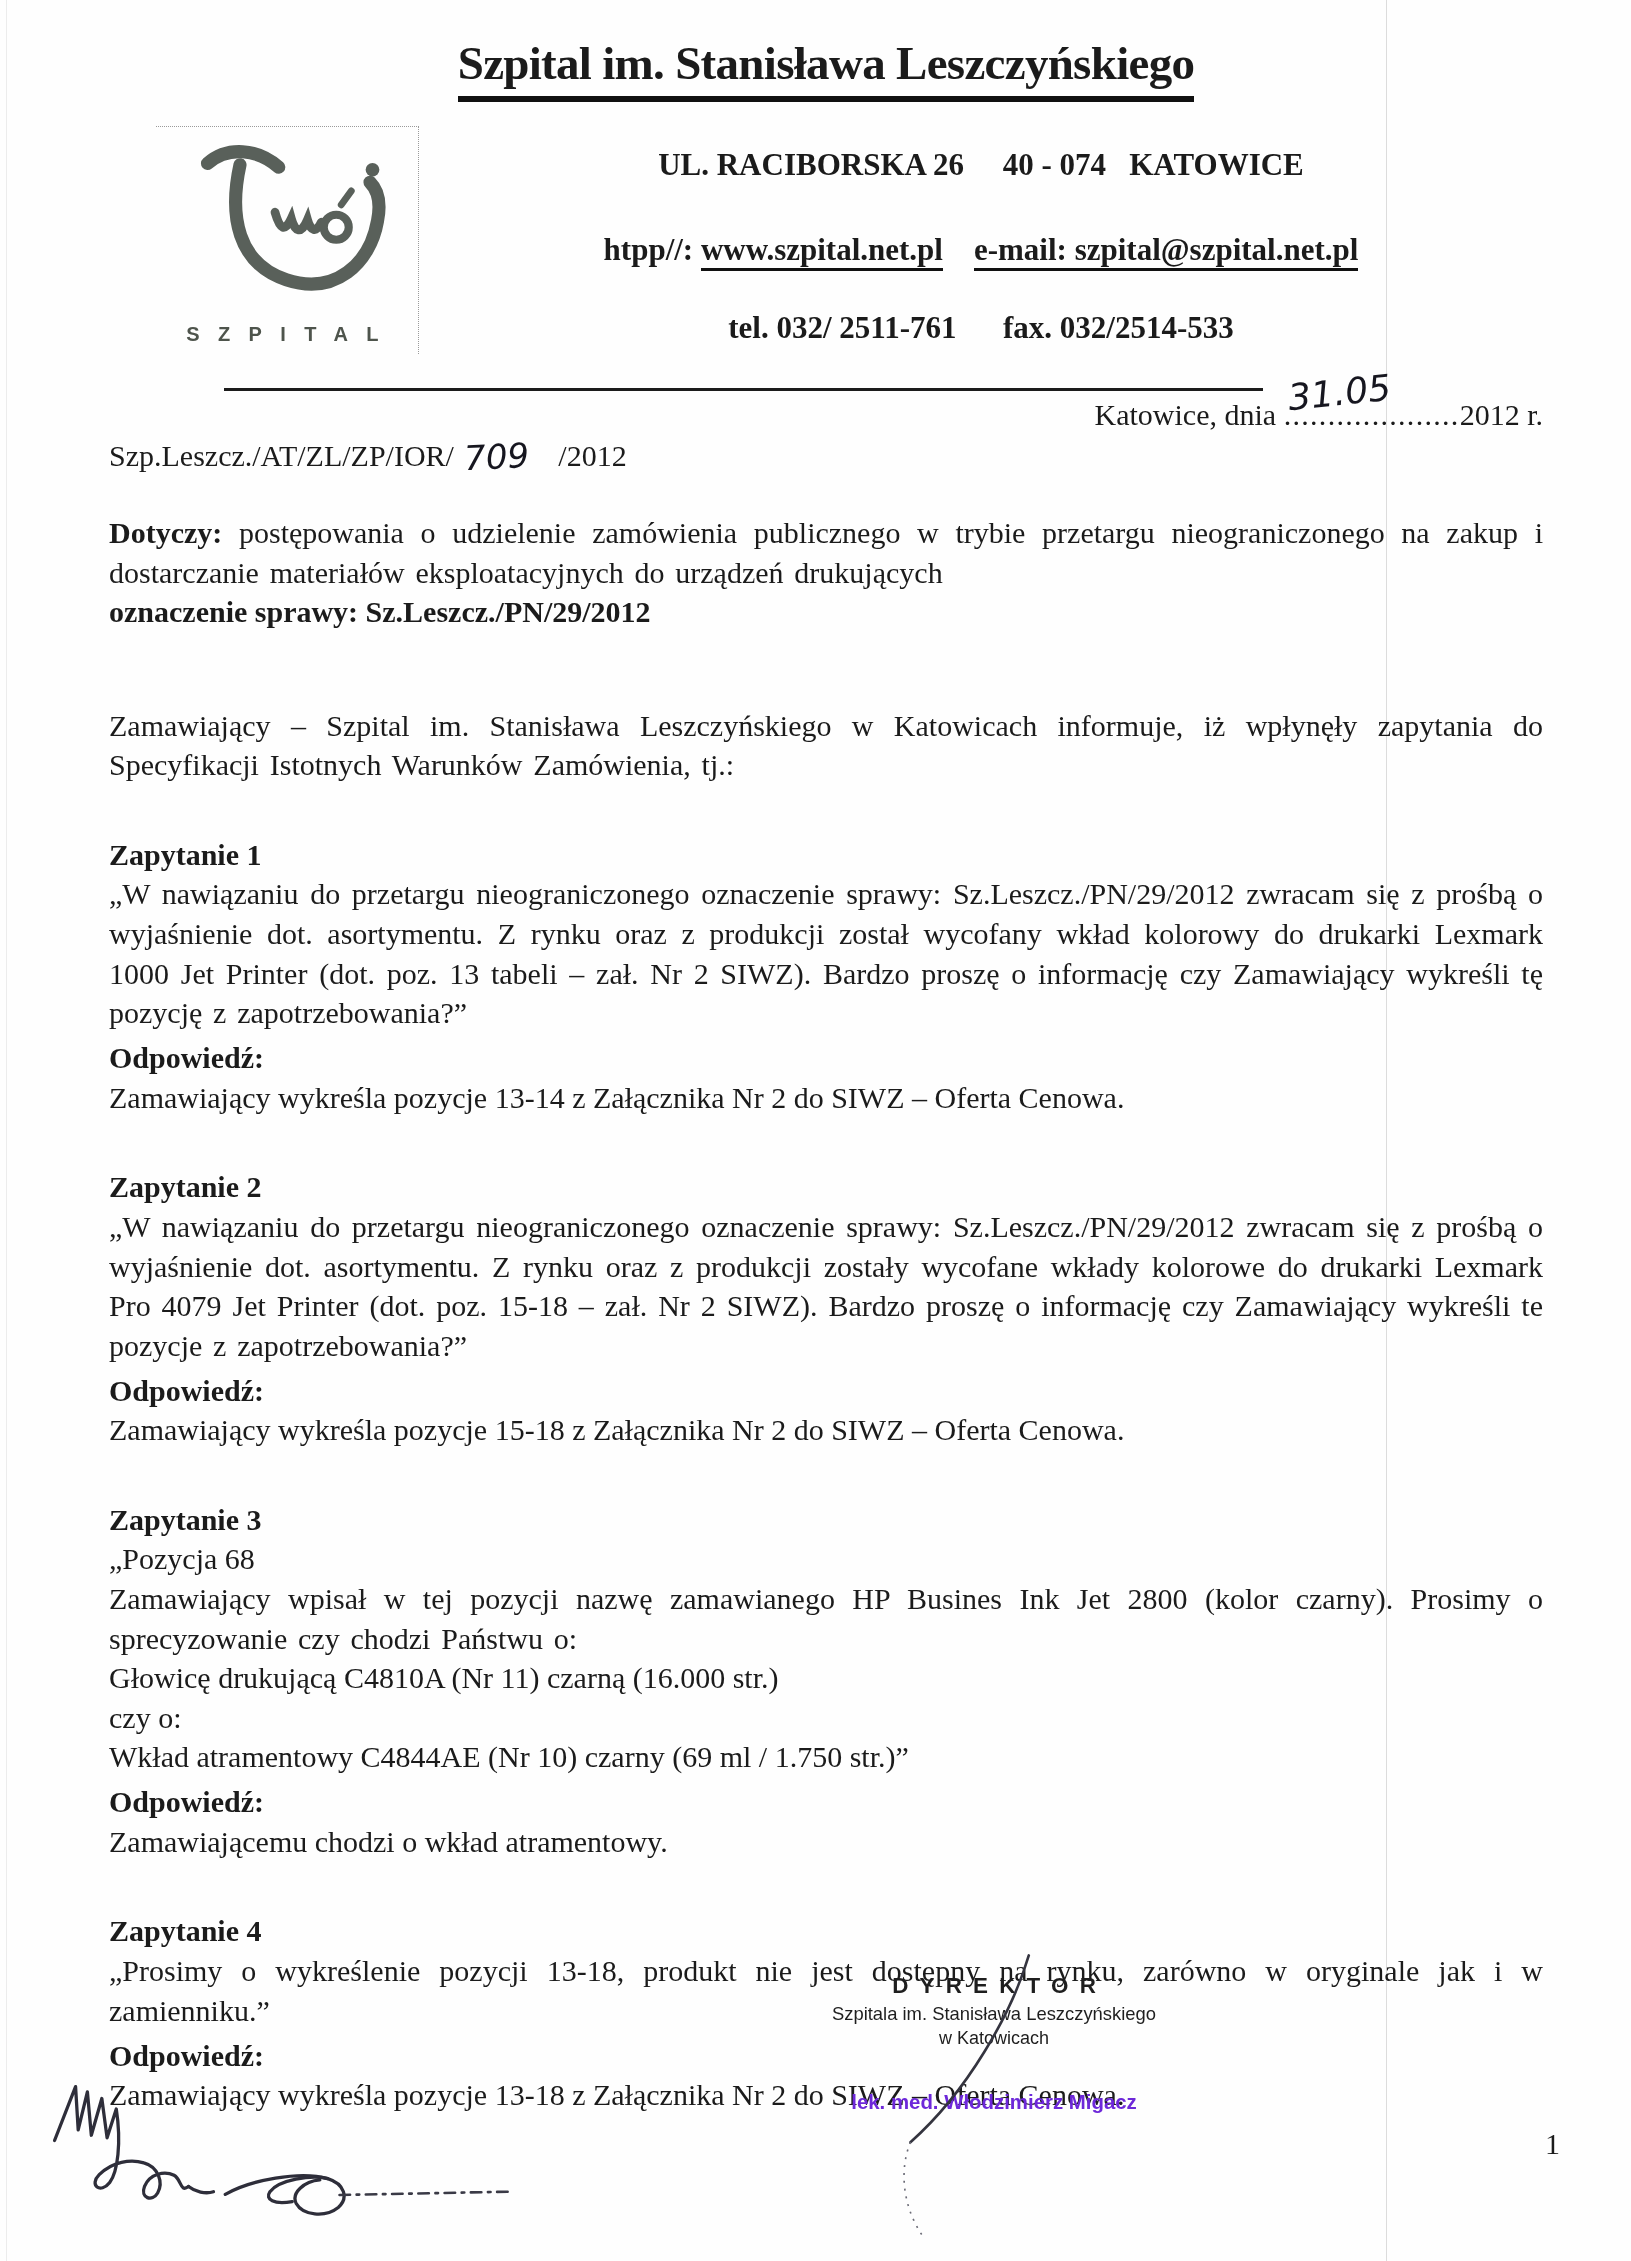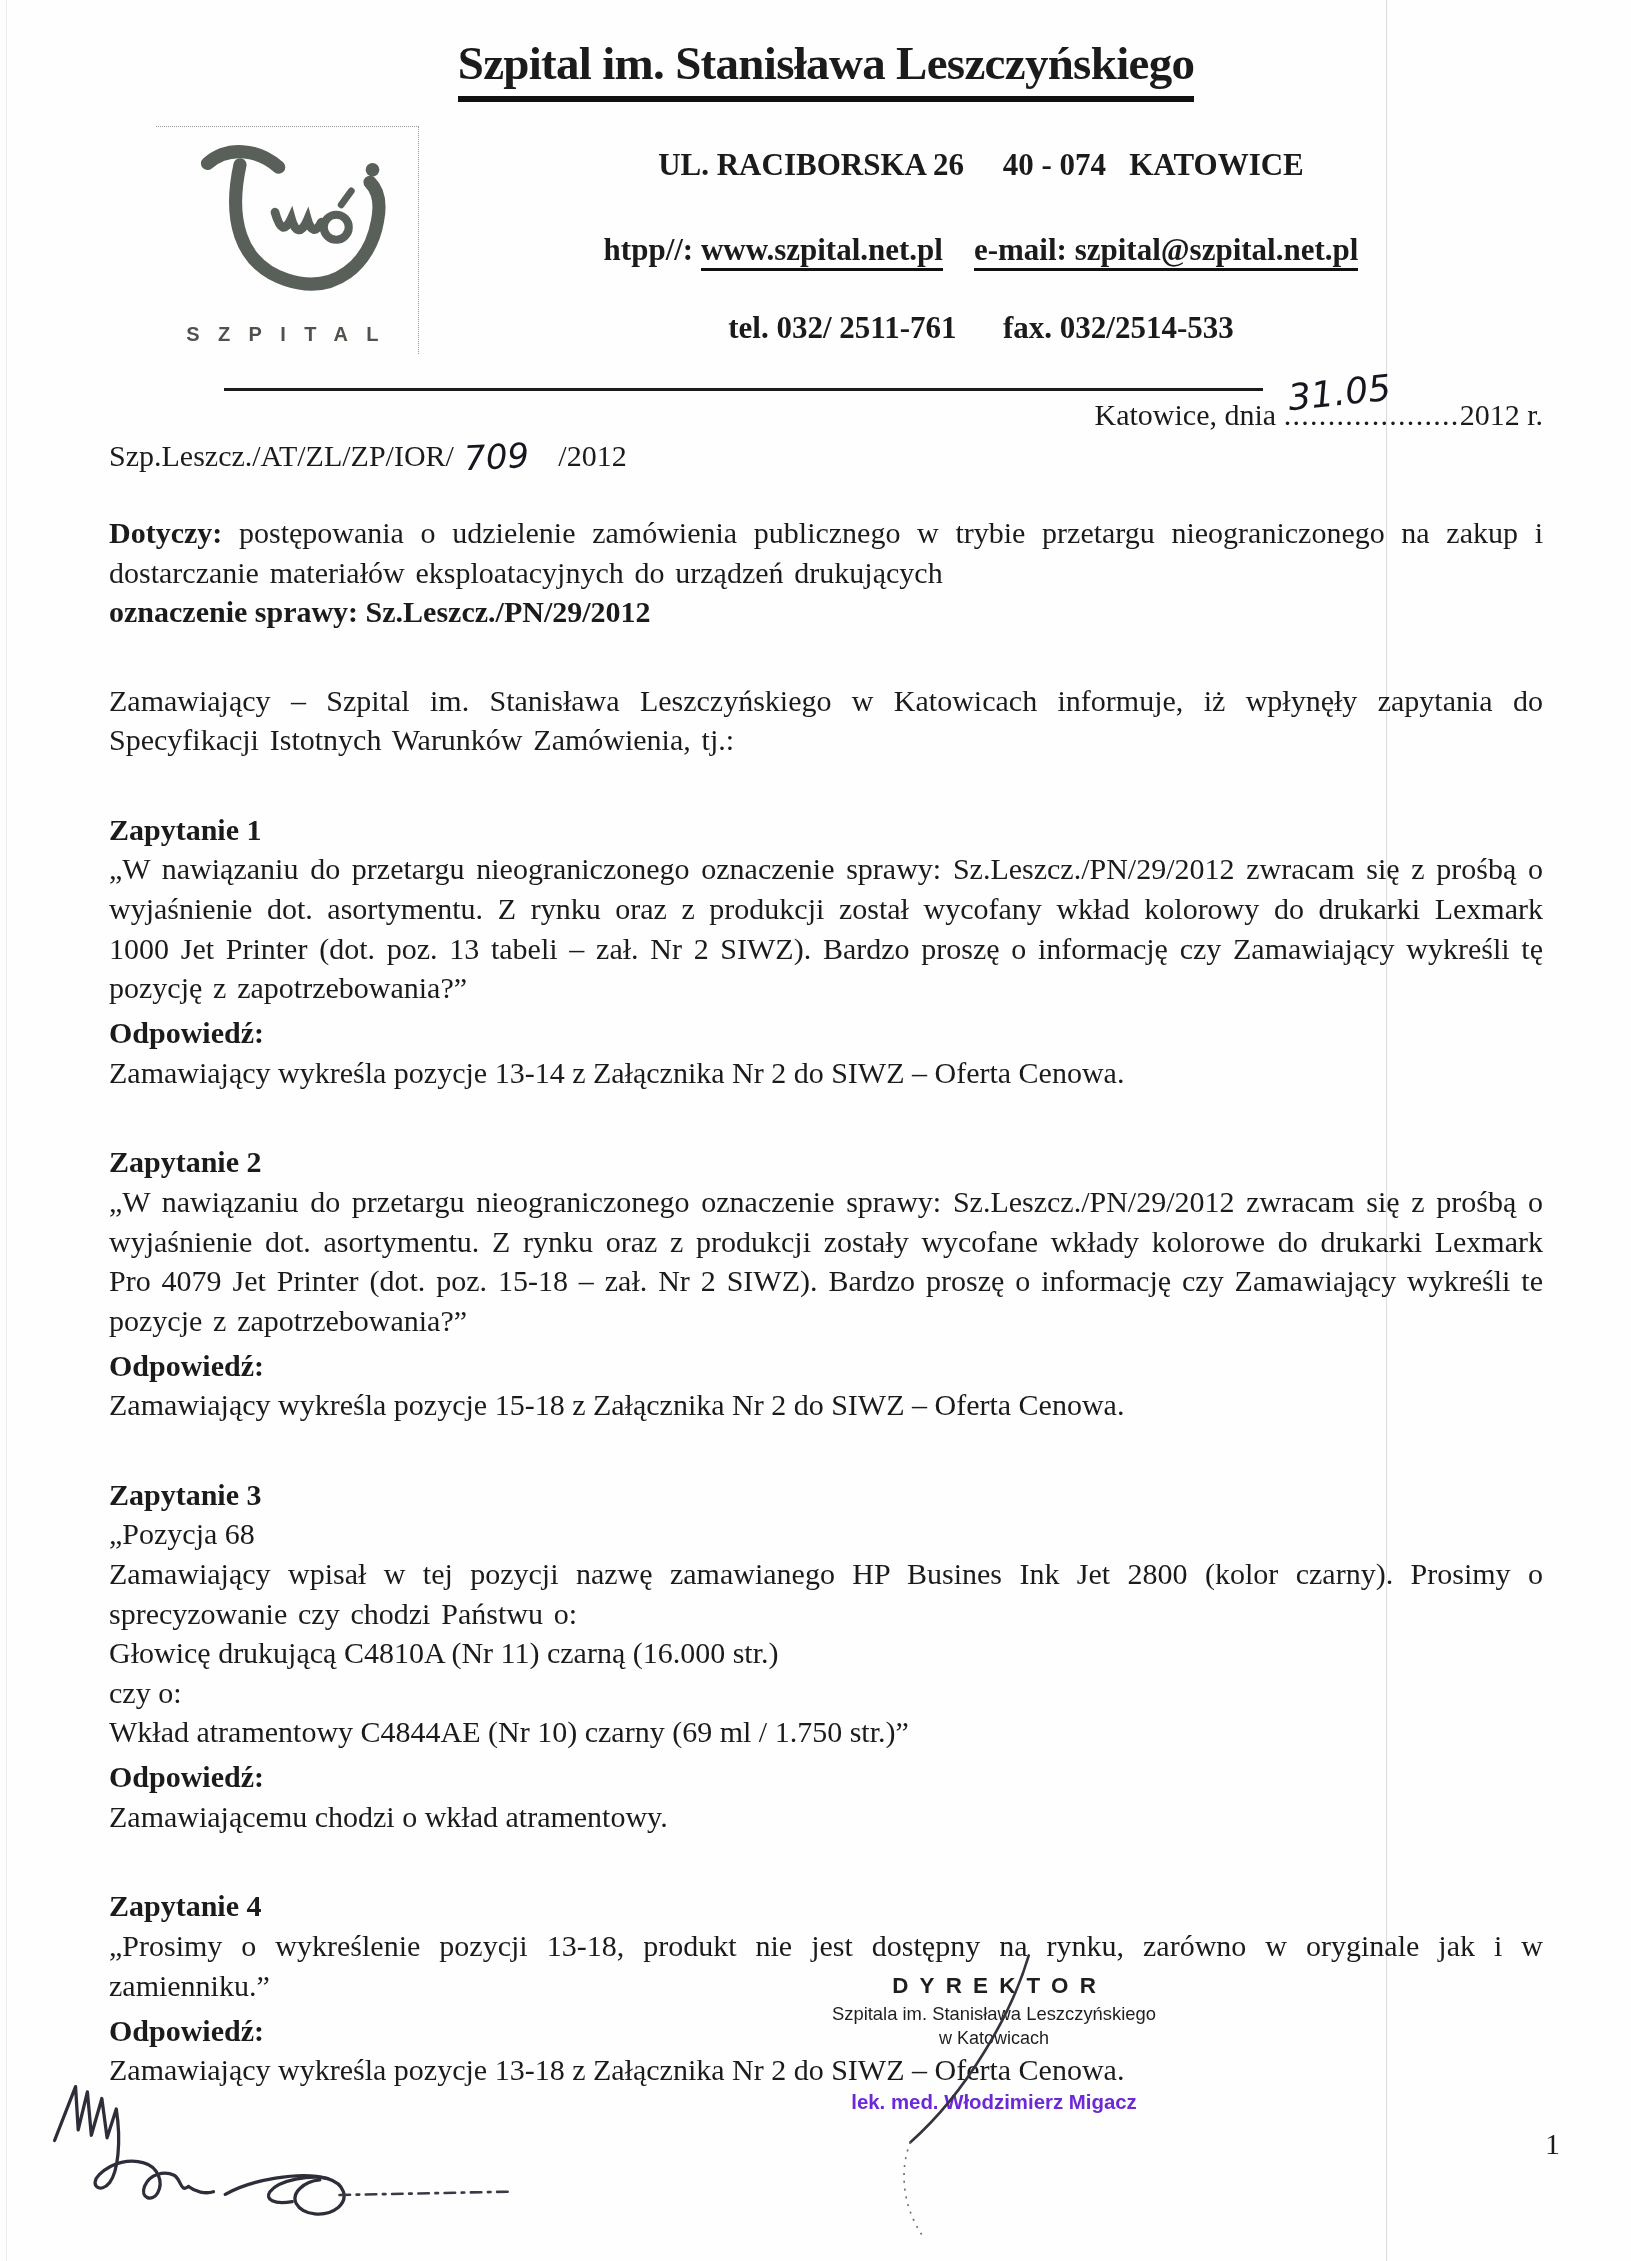--- a/index.html
+++ b/index.html
@@ -45,21 +45,21 @@
     font-weight:normal;
   }
   .date-hw{position:absolute;left:4px;top:-26px;font-size:36px;transform:rotate(-6deg);}
   .refline{margin-top:-2.6px;}
   .ref-hw{display:inline-block;font-size:34px;transform:rotate(-3deg) translateY(2.6px);margin:0 29px 0 10.5px;}
 
   
   .b{font-weight:bold;}
   .just{text-align:justify;word-spacing:3.3px;}
   .subject{margin-top:36px;}
-  .intro{margin-top:49px;}
+  .intro{margin-top:74px;}
   .qsec{margin-top:50px;}
   .qsec .h{font-weight:bold;}
   .qsec .ansh{font-weight:bold;margin-top:5.3px;}
 
   
   .stamp{
     position:absolute;left:757px;top:1971px;width:474px;text-align:center;
     font-family:"Liberation Sans","DejaVu Sans",sans-serif;color:#1e1e1e;
   }
   .stamp .s1{font-size:22.4px;font-weight:bold;letter-spacing:11.2px;text-indent:11.2px;}

